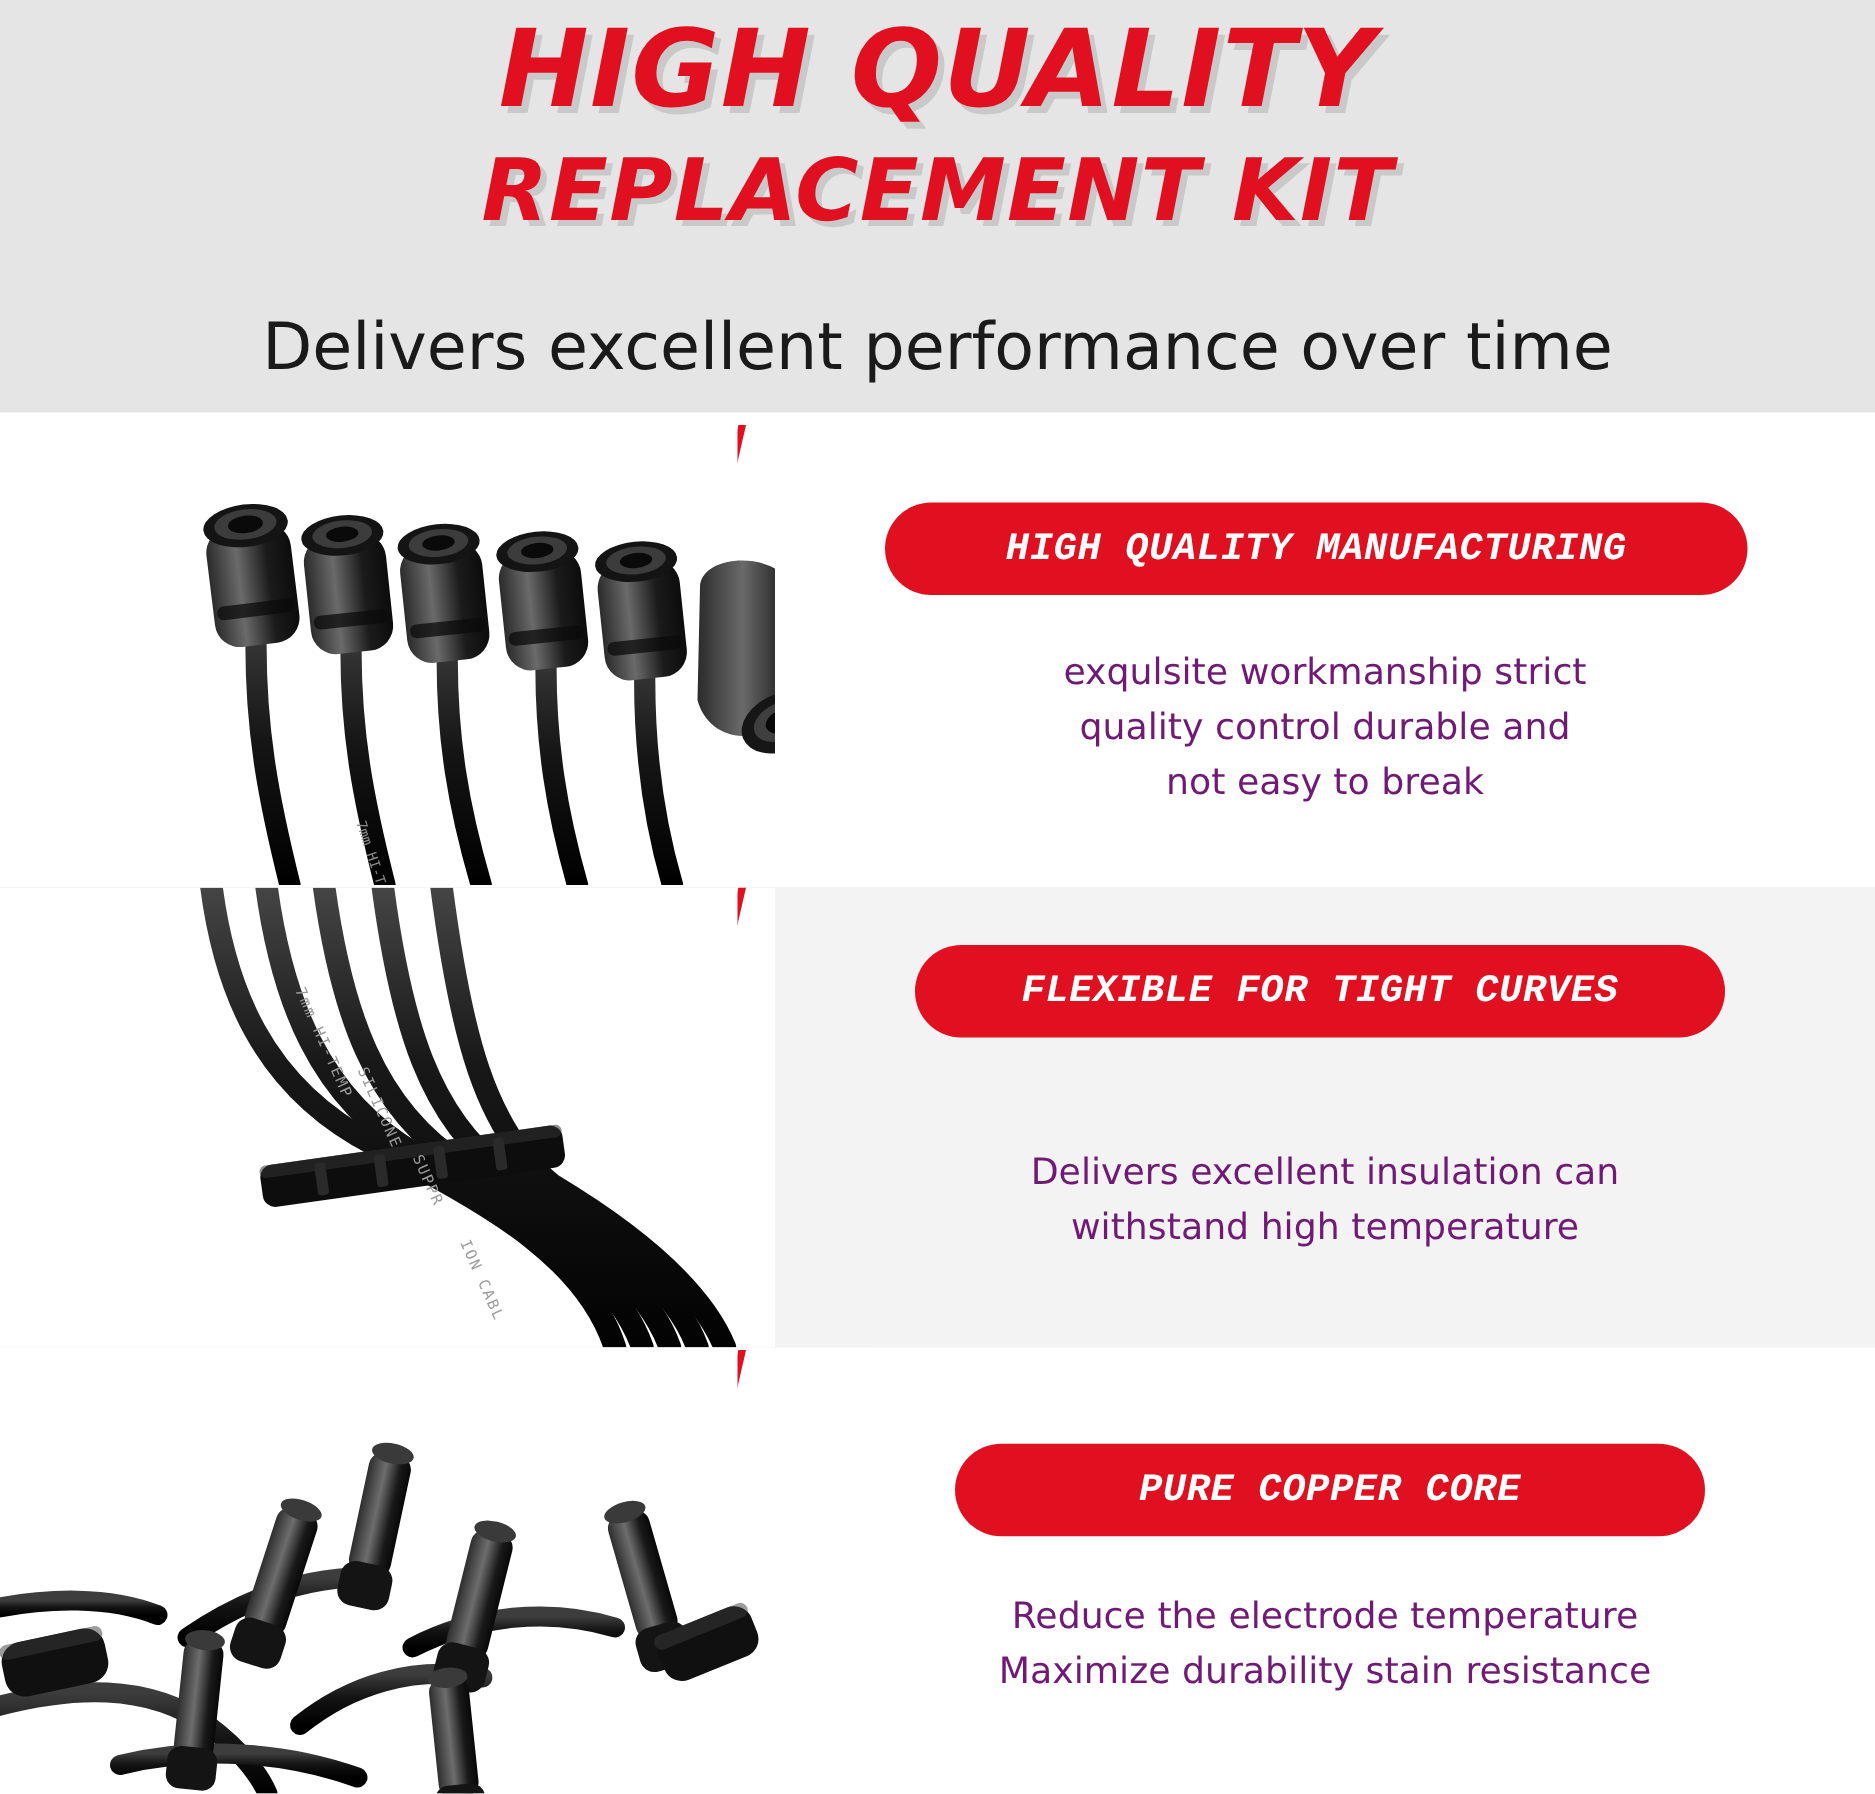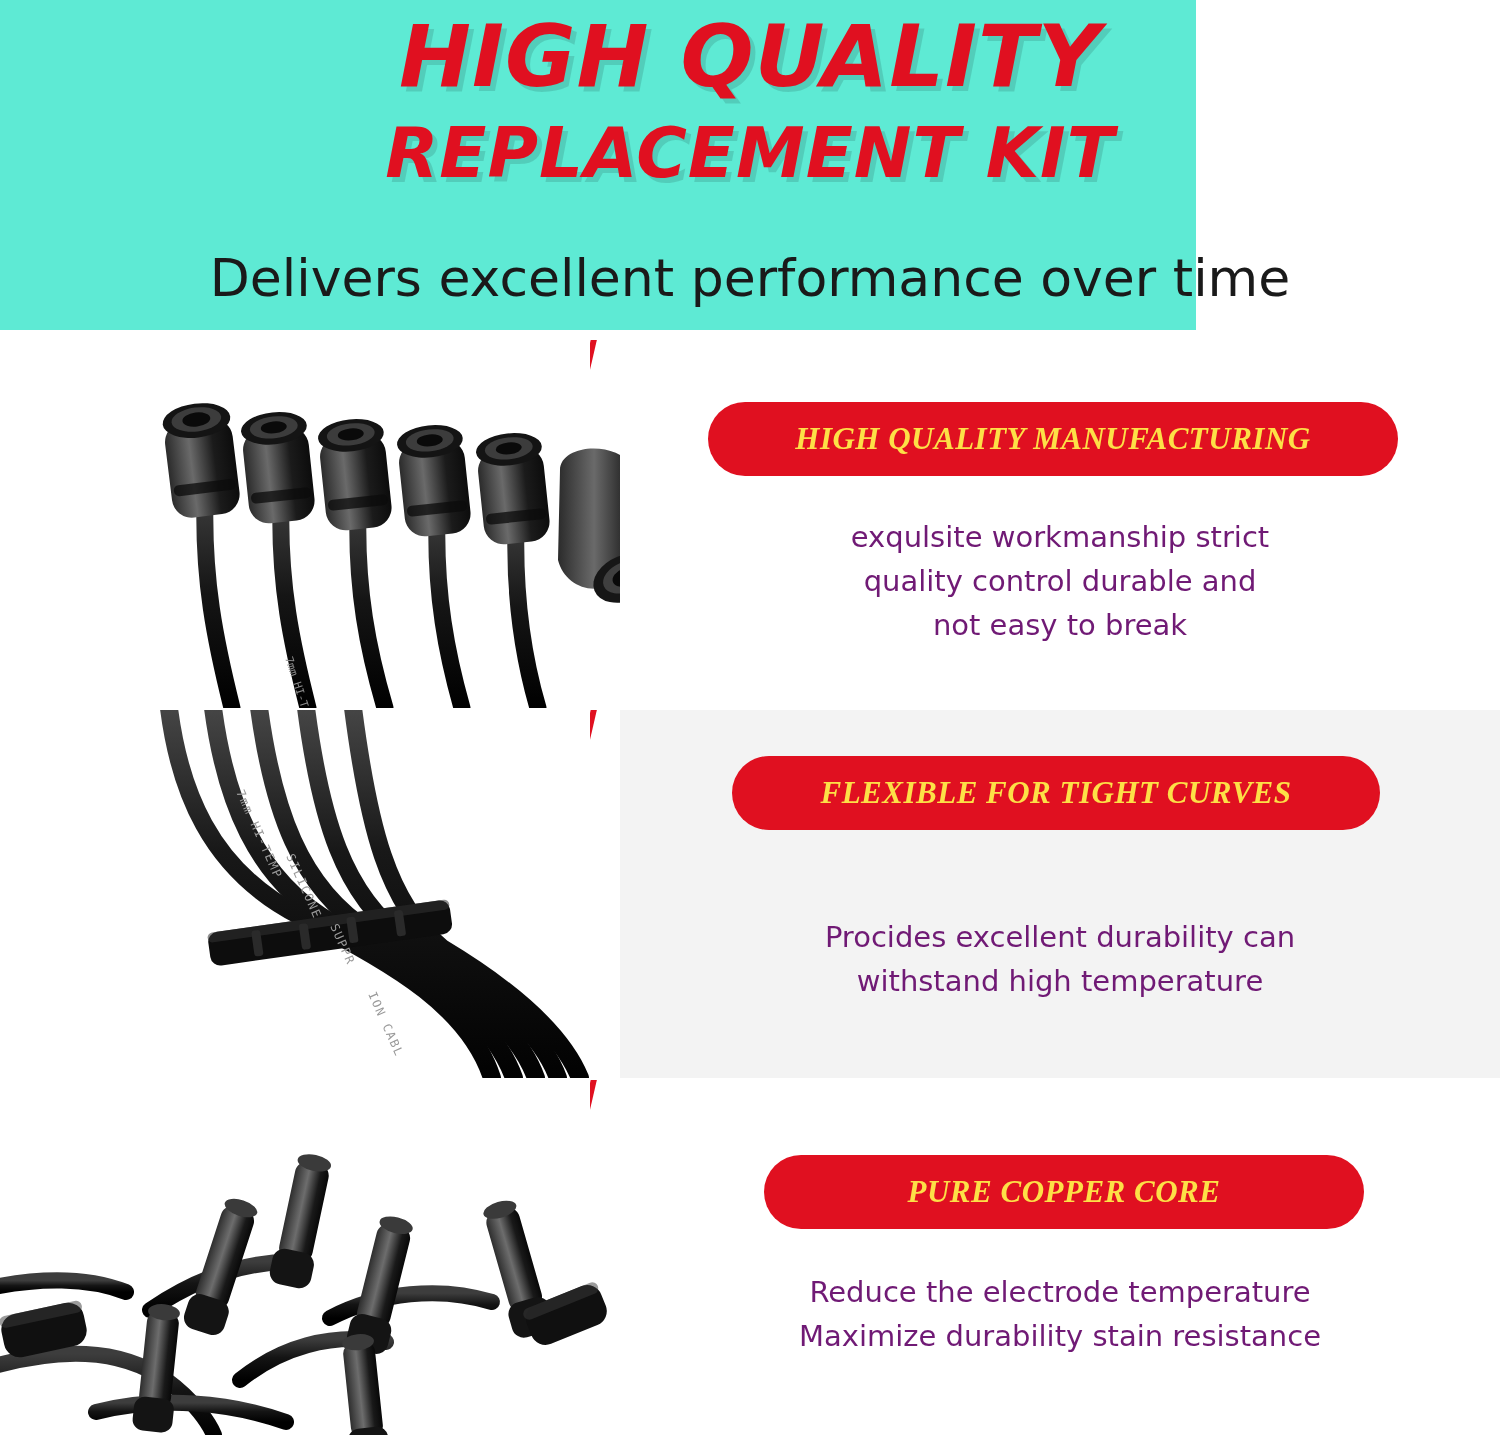--- a/index.html
+++ b/index.html
@@ -15,23 +15,23 @@
     position: relative;
     width: 1500px;
     height: 1435px;
     background: #fff;
   }
 
   
   .header {
     position: absolute;
     top: 0; left: 0;
-    width: 1196px;
+    width: 1500px;
     height: 330px;
-    background: #5eead4;
+    background: #e5e5e5;
   }
   .headline-wrap {
     position: absolute;
     top: 8px; left: 0;
     width: 1500px;
     text-align: center;
   }
   .headline {
     position: relative;
     display: block;
@@ -123,22 +123,22 @@
     transform: rotate(13deg);
     transform-origin: top center;
   }
 
   .badge {
     position: absolute;
     left: 96px;
     height: 74px;
     border-radius: 40px;
     background: #e01020;
-    color: #fde047;
-    font-family: Liberation Serif, serif;
+    color: #ffffff;
+    font-family: Liberation Mono, monospace;
     font-weight: bold;
     font-style: italic;
     font-size: 31px;
     letter-spacing: 0.5px;
     display: flex;
     align-items: center;
     justify-content: center;
     padding: 0 40px;
     white-space: nowrap;
   }
@@ -303,21 +303,21 @@
       </svg>
     </div>
 
     <div class="content">
       <div class="content-bg"></div>
       <div class="diag">
           <div class="red-line"></div>
         </div>
       <div class="badge">FLEXIBLE FOR TIGHT CURVES</div>
       <div class="desc">
-        <div>Procides excellent durability can</div>
+        <div>Delivers excellent insulation can</div>
         <div>withstand high temperature</div>
       </div>
     </div>
   </div>
 
   <div class="row row-3">
     <div class="divider-top"></div>
 
     <div class="photo">
       <svg class="wireart" width="700" height="355" viewBox="0 0 700 355">

